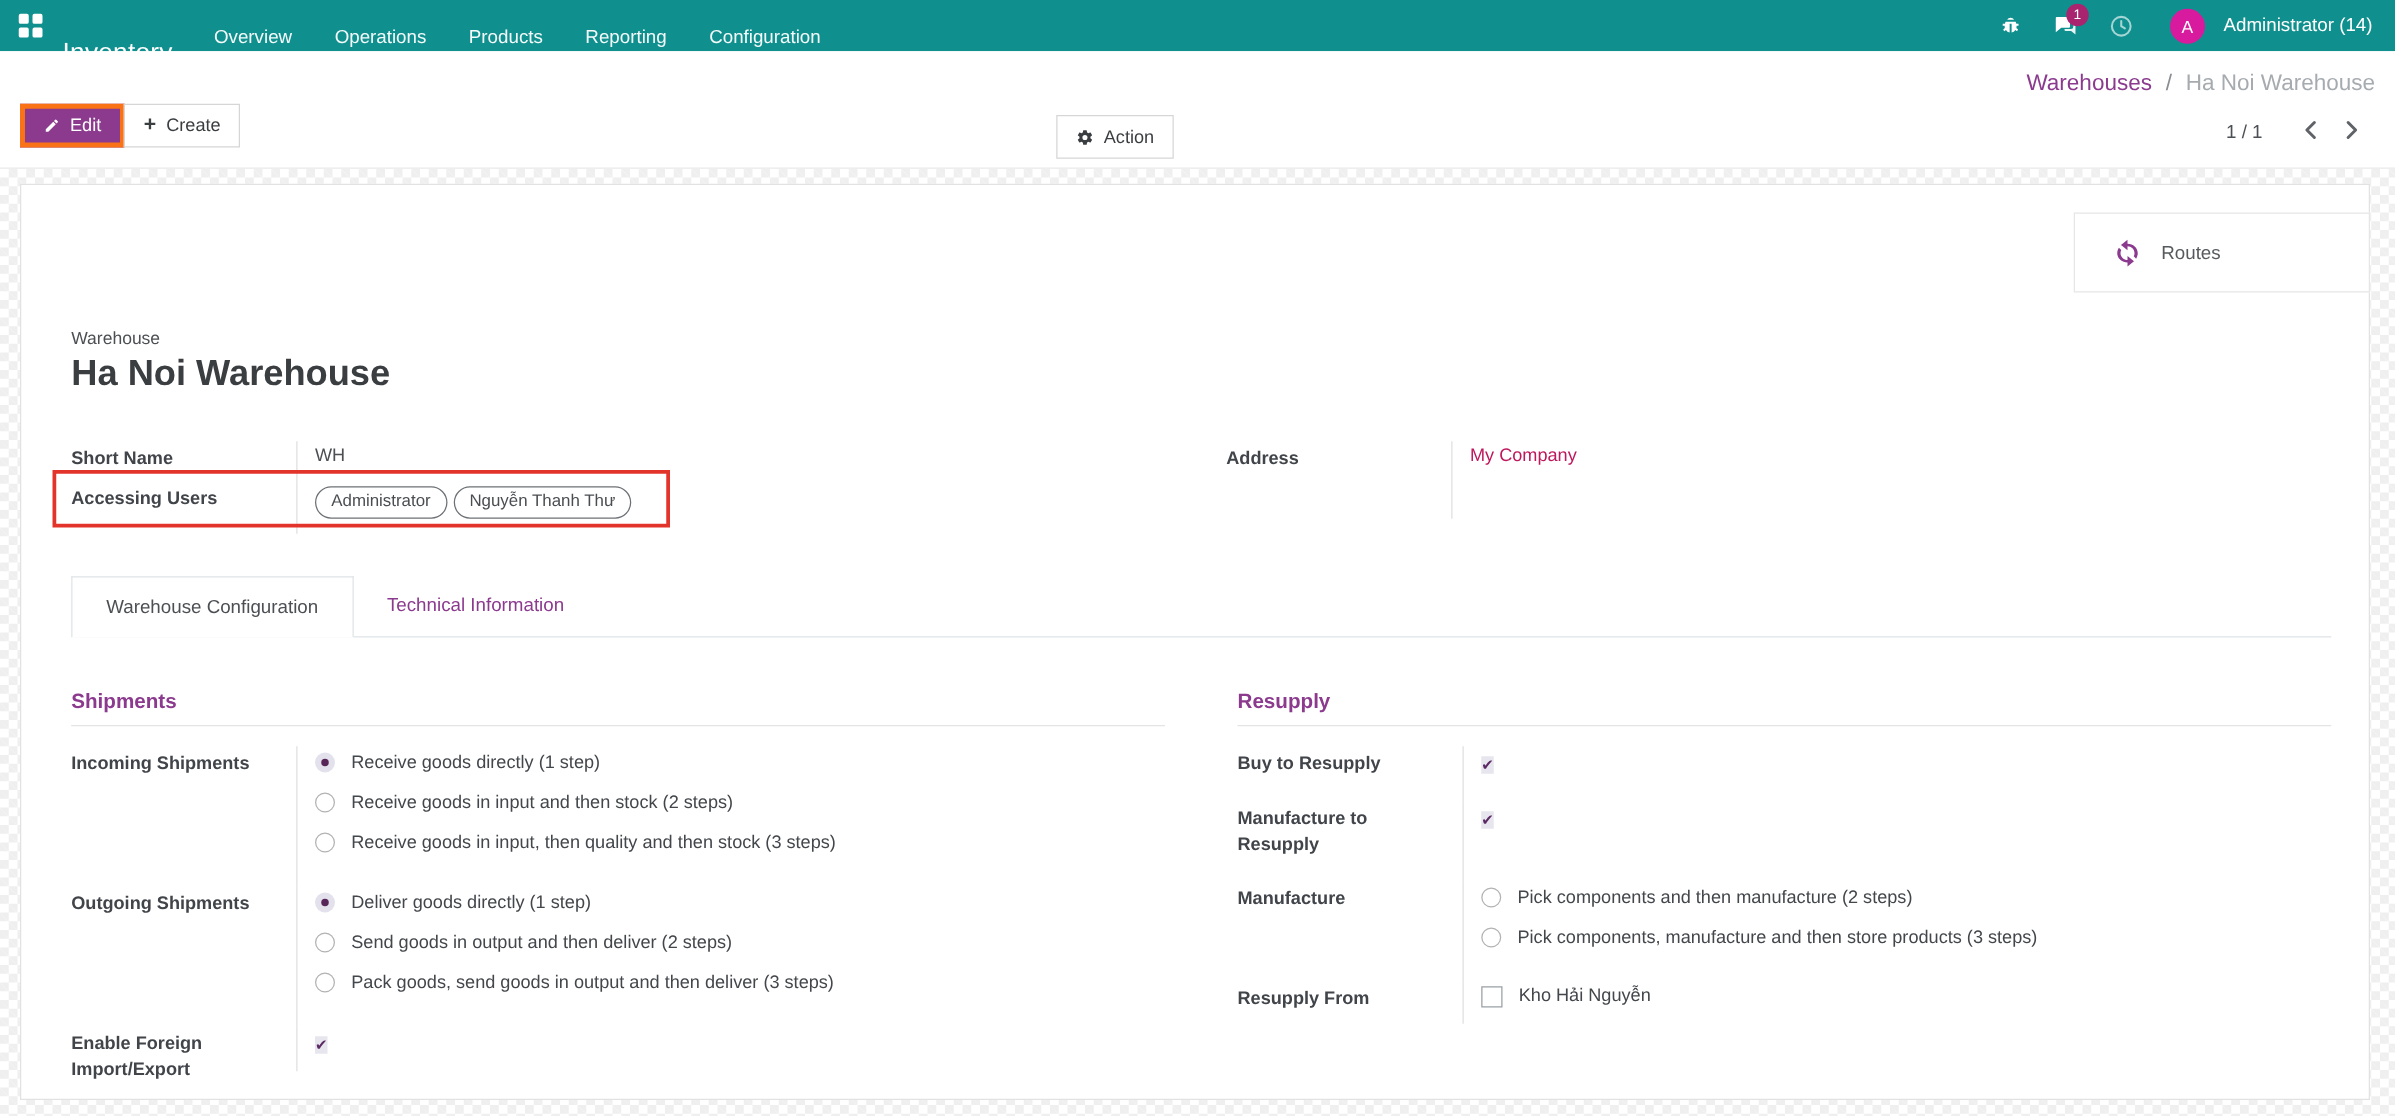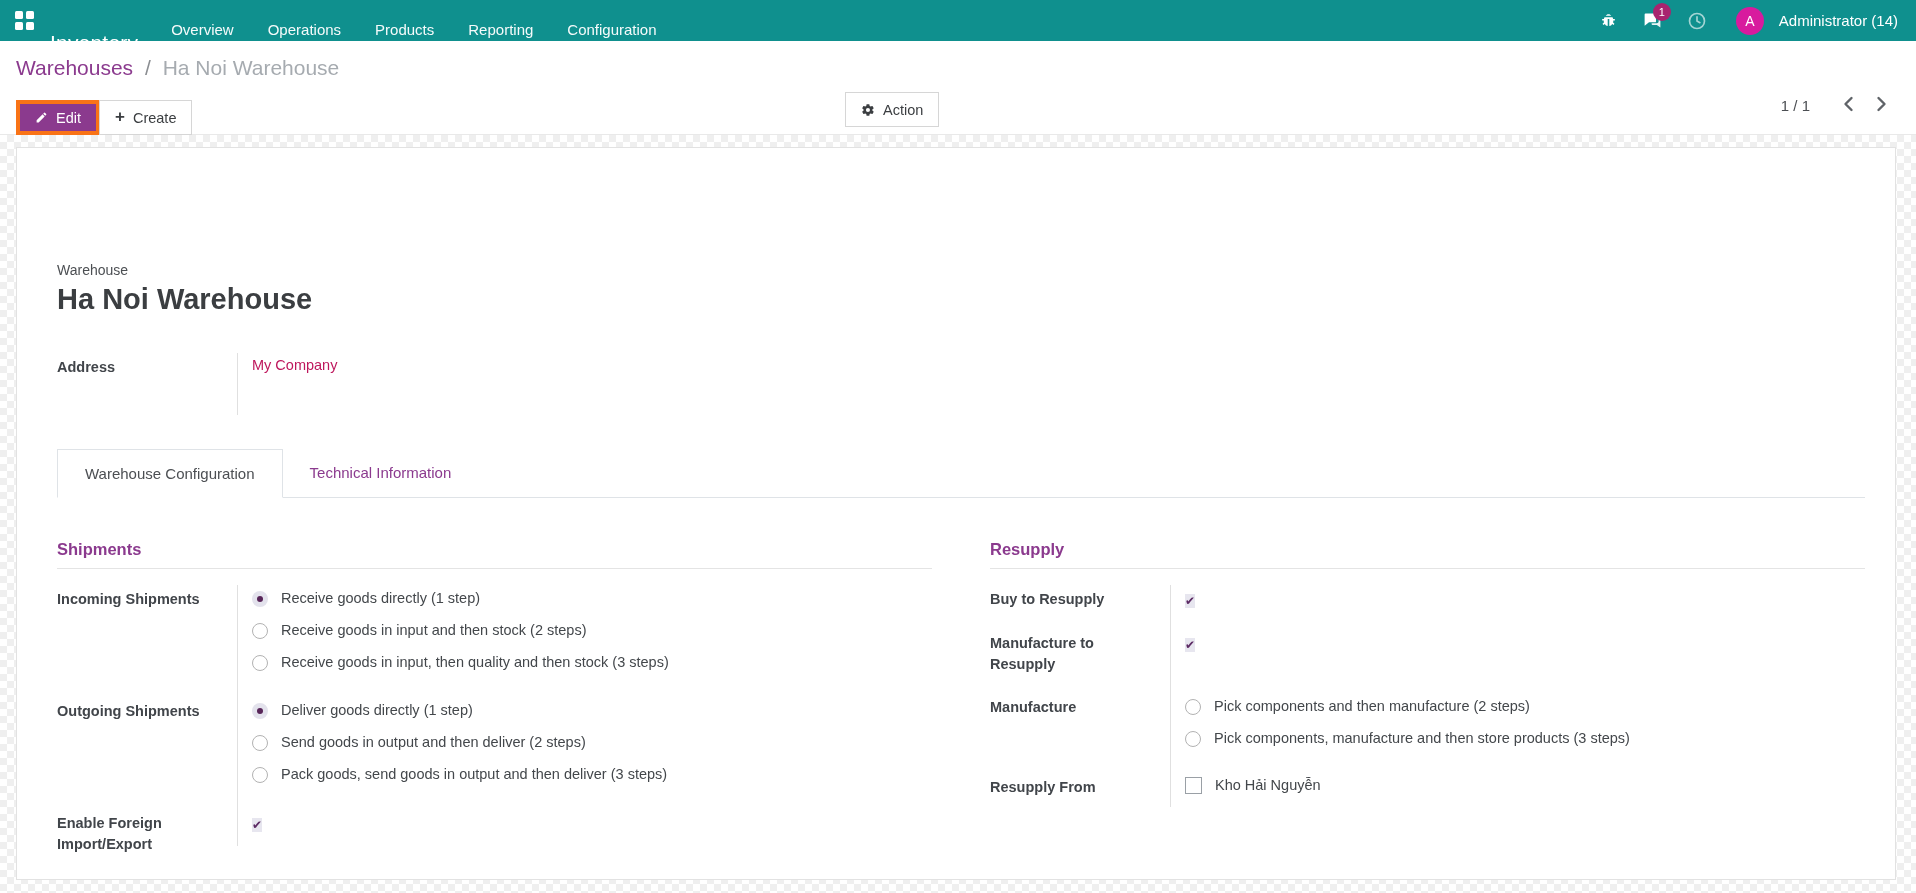--- a/index.html
+++ b/index.html
@@ -26,21 +26,21 @@
   .badge {
     position:absolute; top:3px; right:1px; min-width:18px; height:18px; border-radius:9px;
     background:#a8246f; color:#fff; font-size:11px; line-height:18px; text-align:center; padding:0 4px;
   }
   .avatar { width:28px; height:28px; border-radius:50%; background:#d81b9e; color:#fff;
     font-size:14px; display:flex; align-items:center; justify-content:center; margin:0 9px 0 14px; }
   .username { font-size:15px; color:#fff; padding-right:4px; cursor:pointer; }
 
   
   .control-panel { background:#fff; padding:13px 16px 0; height:94px; position:relative; border-bottom:1px solid #e9e9e9; }
-  .breadcrumb { font-size:21px; margin:2px 0 20px; }
+  .breadcrumb { font-size:18px; margin:2px 0 6px;text-align:right; }
   .bc-parent { color:#8b3a8e; cursor:pointer; }
   .bc-sep { color:#8a8d91; padding:0 6px; }
   .bc-current { color:#a6abb0; }
   .btn-row { display:flex; }
   .btn {
     height:35px; display:inline-flex; align-items:center; gap:8px;
     padding:0 15px; font-size:14.5px; background:#fff; color:#3b3e41;
     border:1px solid #d6d6d6; cursor:pointer; font-family:inherit;
   }
   .btn-edit { background:#8b3a8e; color:#fff; border:4px solid #f97316; font-weight:400; }
@@ -185,27 +185,49 @@
       <svg width="13" height="16" viewBox="0 0 12 16">
           <path d="M3 2l6 6-6 6" fill="none" stroke="#5f6368" stroke-width="2.4" stroke-linecap="round" stroke-linejoin="round"></path>
         </svg>
     </button>
   </div>
 </div>
 
 <div class="o-content">
   <div class="sheet">
 
+    <div class="routes-box">
+      <svg width="24" height="24" viewBox="0 0 24 24">
+          <path fill="#8b3a8e" d="M12 5V1.8L6.8 6 12 10.2V7c3.1 0 5.6 2.5 5.6 5.5 0 .9-.2 1.8-.6 2.5l1.9 1.9c.8-1.3 1.3-2.8 1.3-4.4C20.2 8.2 16.5 5 12 5zM6.4 12.5C6.4 11.6 6.6 10.7 7 10L5.1 8.1c-.8 1.3-1.3 2.8-1.3 4.4 0 4.3 3.7 7.5 8.2 7.5v3.2L17.2 19 12 14.8V18c-3.1 0-5.6-2.5-5.6-5.5z"></path>
+        </svg>
+      <span class="routes-label">Routes</span>
+    </div>
 
     <div class="sheet-inner">
       <div class="title-label">Warehouse</div>
       <h1 class="o-title">Ha Noi Warehouse</h1>
 
       <div class="fields-grid">
 
+        <div>
+          <div class="field-row">
+            <div class="field-label">Short Name</div>
+            <div class="field-value">WH</div>
+          </div>
+          <div class="field-row">
+            <div class="red-box"></div>
+            <div class="field-label">Accessing Users</div>
+            <div class="field-value">
+              <div class="tags">
+                <span class="tag">Administrator</span>
+                <span class="tag">Nguyễn Thanh Thư</span>
+              </div>
+            </div>
+          </div>
+        </div>
 
         <div>
           <div class="field-row">
             <div class="field-label">Address</div>
             <div class="field-value tall"><span class="link-value">My Company</span></div>
           </div>
         </div>
       </div>
 
       <div class="tabs">

